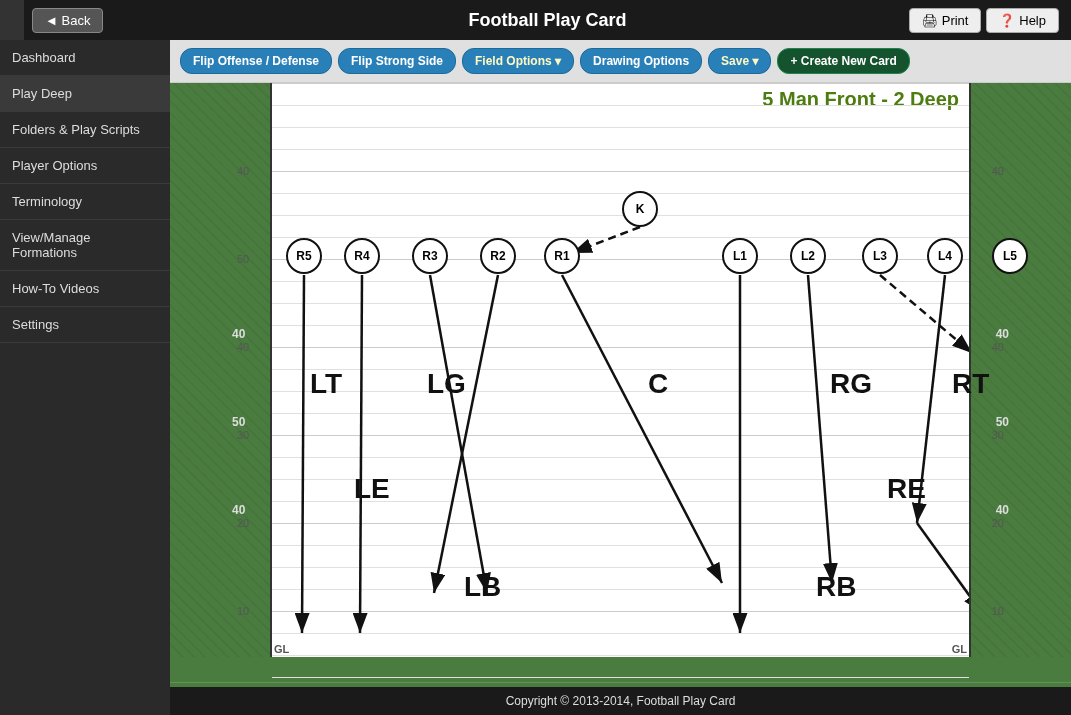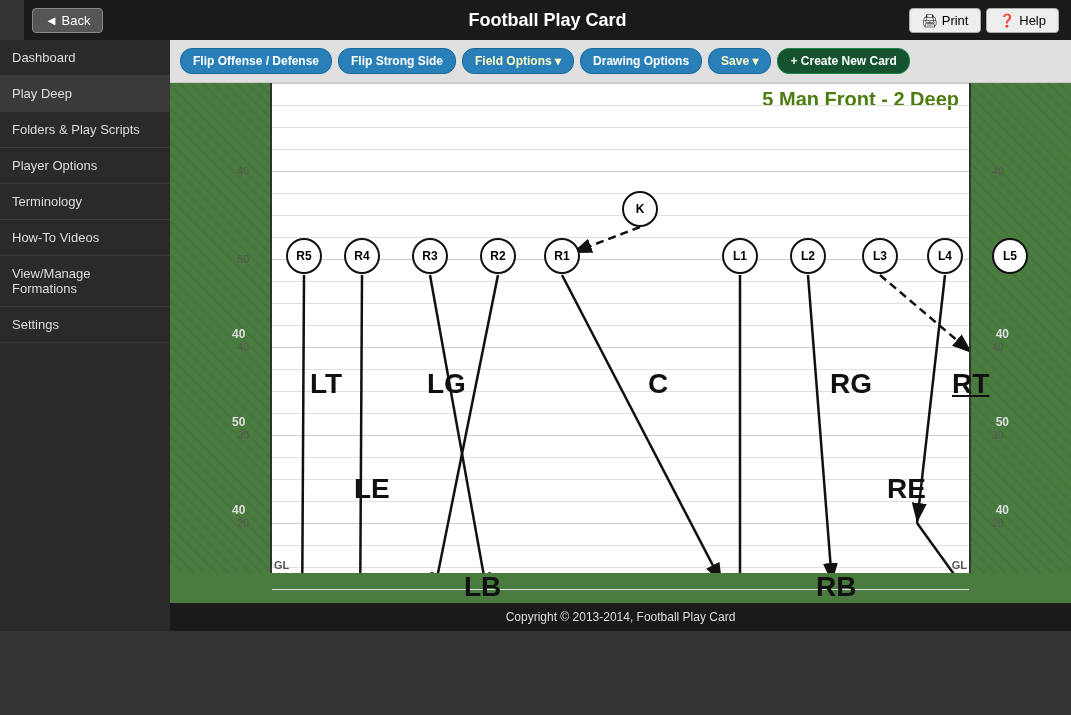--- a/index.html
+++ b/index.html
@@ -48,21 +48,21 @@
       cursor: pointer;
       font-size: 13px;
       display: flex;
       align-items: center;
       gap: 4px;
     }
 
     
     #layout {
       display: flex;
-      height: 591px;
+      height: 675px;
     }
 
     
     #sidebar {
       width: 170px;
       background: #2a2a2a;
       flex-shrink: 0;
       display: flex;
       flex-direction: column;
     }
@@ -282,24 +282,24 @@
     <div class="sidebar-item">
       <span>Folders &amp; Play Scripts</span>
     </div>
     <div class="sidebar-item">
       <span>Player Options</span>
     </div>
     <div class="sidebar-item">
       <span>Terminology</span>
     </div>
     <div class="sidebar-item">
+      <span>View/Manage Formations</span>
+    </div>
+    <div class="sidebar-item">
       <span>How-To Videos</span>
-    </div>
-    <div class="sidebar-item">
-      <span>View/Manage Formations</span>
     </div>
     <div class="sidebar-item">
       <span>Settings</span>
     </div>
   </div>
 
   <div id="main">
 
     <div id="toolbar">
       <button class="toolbar-btn btn-blue">Flip Offense / Defense</button>
@@ -394,21 +394,21 @@
           <div class="player" style="left: 720px; top: 155px;">L5</div>
 
           <div class="pos-label" style="left: 38px; top: 285px;">LT</div>
 
           <div class="pos-label" style="left: 155px; top: 285px;">LG</div>
 
           <div class="pos-label" style="left: 376px; top: 285px;">C</div>
 
           <div class="pos-label" style="left: 558px; top: 285px;">RG</div>
 
-          <div class="pos-label" style="left: 680px; top: 285px; text-decoration: underline;">RT</div>
+          <div class="pos-label" style="left: 680px; top: 285px;">RT</div>
 
           <div class="pos-label" style="left: 82px; top: 390px;">LE</div>
 
           <div class="pos-label" style="left: 615px; top: 390px;">RE</div>
 
           <div class="pos-label" style="left: 192px; top: 488px;">LB</div>
 
           <div class="pos-label" style="left: 544px; top: 488px;">RB</div>
 
           <div class="pos-label" style="left: 240px; top: 598px;">LR</div>

